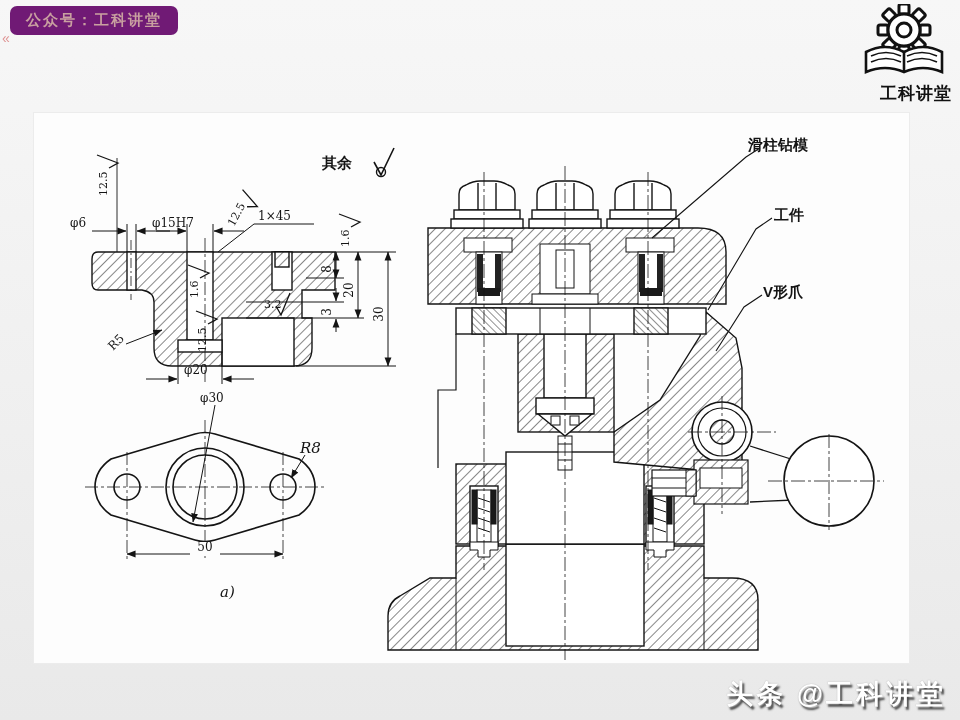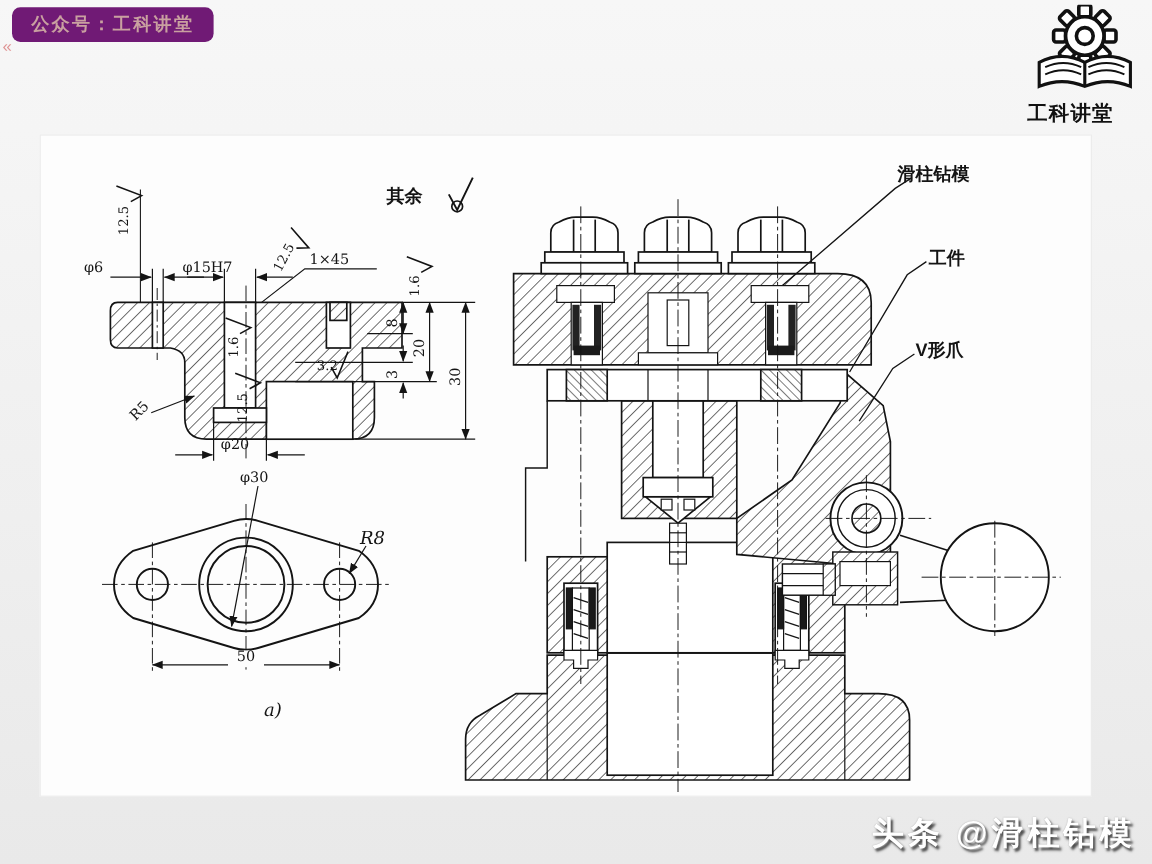--- a/index.html
+++ b/index.html
@@ -10,21 +10,21 @@
   }
   .badge{
     position:absolute;left:10px;top:6px;
     background:#701a75;border-radius:7px;padding:5px 16px;
     font-size:15px;font-weight:bold;color:#c9a0a0;letter-spacing:2px;
   }
   .chevron{
     position:absolute;left:2px;top:30px;color:#cc4444;font-size:14px;opacity:.55;
   }
   .logo{
-    position:absolute;right:8px;top:4px;width:96px;text-align:left;color:#111;
+    position:absolute;right:8px;top:4px;width:96px;text-align:right;color:#111;
   }
   .logo .logo-text{font-size:17px;font-weight:bold;letter-spacing:1px;margin-top:-2px;}
   .page{
     position:absolute;left:33px;top:112px;width:875px;height:550px;
     background:#fdfdfd;border:1px solid #ececec;
   }
   .footer{
     position:absolute;right:14px;bottom:8px;
     font-size:27px;font-weight:bold;letter-spacing:3px;color:#ffffff;
     text-shadow:2px 3px 2px #4a4a4a,0 0 1px #9a9a9a;
@@ -331,13 +331,13 @@
       <path d="M762,295 L744,307 L716,351" fill="none"></path>
     </g>
     <g stroke="none" fill="#141414">
       <text class="cjk" x="748" y="150">滑柱钻模</text>
       <text class="cjk" x="774" y="220">工件</text>
       <text class="cjk" x="763" y="297">V形爪</text>
     </g>
   </g>
 </svg>
 
-<div class="footer">头条 @滑柱钻模</div>
+<div class="footer">头条 @工科讲堂</div>
 
 </body></html>

